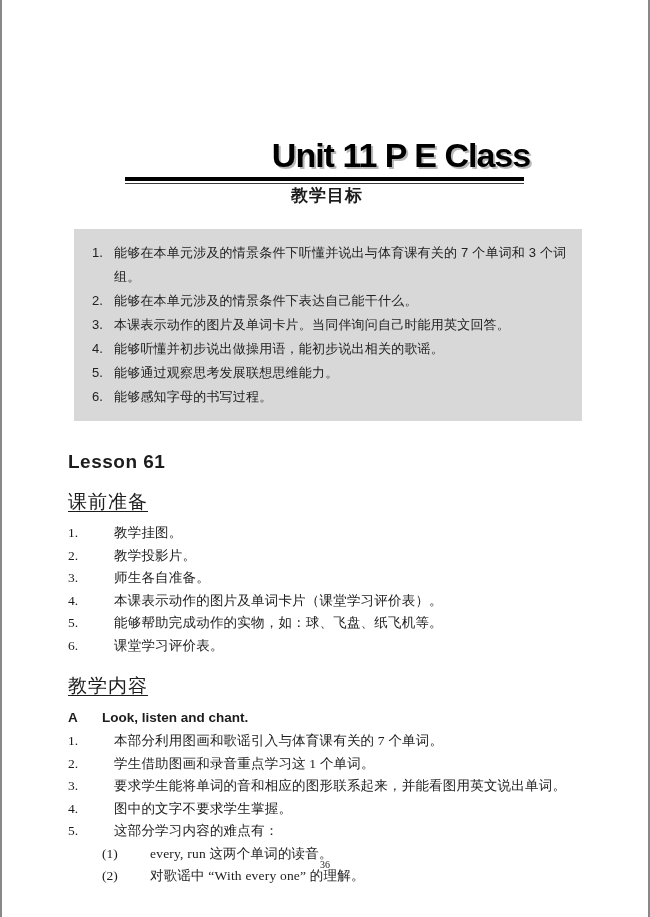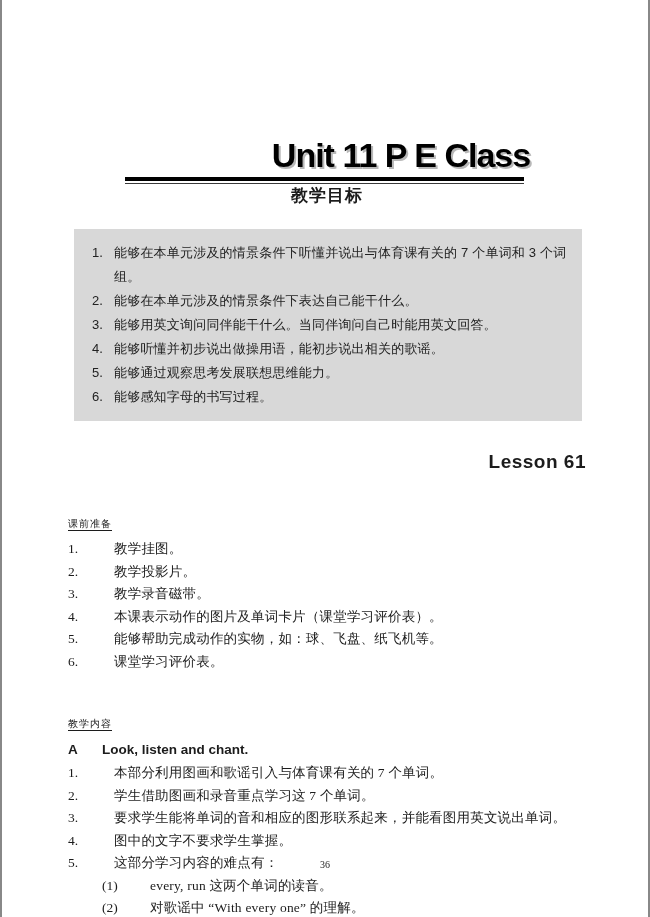--- a/index.html
+++ b/index.html
@@ -53,29 +53,29 @@
   }
   .obj-row { display: flex; line-height: 24px; }
   .obj-row .num { width: 28px; flex: 0 0 28px; text-align: left; padding-left: 6px; }
   .obj-row .txt { flex: 1; letter-spacing: 0.2px; }
 
   
   .lesson-heading {
     font-family: "Liberation Sans", sans-serif;
     font-weight: bold;
     font-size: 19px;
-    text-align: right;
+    text-align: left;
     margin-top: 30px;
     letter-spacing: 0.5px;
   }
 
   
   .section-heading {
-    font-size: 10px;
-    margin-top: 44px;
+    font-size: 19px;
+    margin-top: 16px;
     text-decoration: underline;
     text-underline-offset: 3px;
     letter-spacing: 1px;
   }
 
   
   .list { margin-top: 7px; font-size: 13.5px; }
   .list-row { display: flex; line-height: 22.5px; }
   .list-row .num { width: 34px; flex: 0 0 34px; }
   .list-row .txt { flex: 1; letter-spacing: 0.2px; margin-left: 12px; }
@@ -123,21 +123,21 @@
       <div class="obj-row">
         <span class="num">1.</span>
         <span class="txt">能够在本单元涉及的情景条件下听懂并说出与体育课有关的 7 个单词和 3 个词组。</span>
       </div>
       <div class="obj-row">
         <span class="num">2.</span>
         <span class="txt">能够在本单元涉及的情景条件下表达自己能干什么。</span>
       </div>
       <div class="obj-row">
         <span class="num">3.</span>
-        <span class="txt">能够用英文询问同伴能干什么。当同伴询问自己时能用英文回答。</span>
+        <span class="txt">本课表示动作的图片及单词卡片。当同伴询问自己时能用英文回答。</span>
       </div>
       <div class="obj-row">
         <span class="num">4.</span>
         <span class="txt">能够听懂并初步说出做操用语，能初步说出相关的歌谣。</span>
       </div>
       <div class="obj-row">
         <span class="num">5.</span>
         <span class="txt">能够通过观察思考发展联想思维能力。</span>
       </div>
       <div class="obj-row">
@@ -154,21 +154,21 @@
       <div class="list-row">
         <span class="num">1.</span>
         <span class="txt">教学挂图。</span>
       </div>
       <div class="list-row">
         <span class="num">2.</span>
         <span class="txt">教学投影片。</span>
       </div>
       <div class="list-row">
         <span class="num">3.</span>
-        <span class="txt">教学录音磁带。</span>
+        <span class="txt">师生各自准备。</span>
       </div>
       <div class="list-row">
         <span class="num">4.</span>
         <span class="txt">本课表示动作的图片及单词卡片（课堂学习评价表）。</span>
       </div>
       <div class="list-row">
         <span class="num">5.</span>
         <span class="txt">能够帮助完成动作的实物，如：球、飞盘、纸飞机等。</span>
       </div>
       <div class="list-row">
@@ -184,21 +184,21 @@
       <span class="txt">Look, listen and chant.</span>
     </div>
 
     <div class="list" style="margin-top:1px;">
       <div class="list-row">
         <span class="num">1.</span>
         <span class="txt">本部分利用图画和歌谣引入与体育课有关的 7 个单词。</span>
       </div>
       <div class="list-row">
         <span class="num">2.</span>
-        <span class="txt">学生借助图画和录音重点学习这 7 个单词。</span>
+        <span class="txt">学生借助图画和录音重点学习这 1 个单词。</span>
       </div>
       <div class="list-row">
         <span class="num">3.</span>
         <span class="txt">要求学生能将单词的音和相应的图形联系起来，并能看图用英文说出单词。</span>
       </div>
       <div class="list-row">
         <span class="num">4.</span>
         <span class="txt">图中的文字不要求学生掌握。</span>
       </div>
       <div class="list-row">

